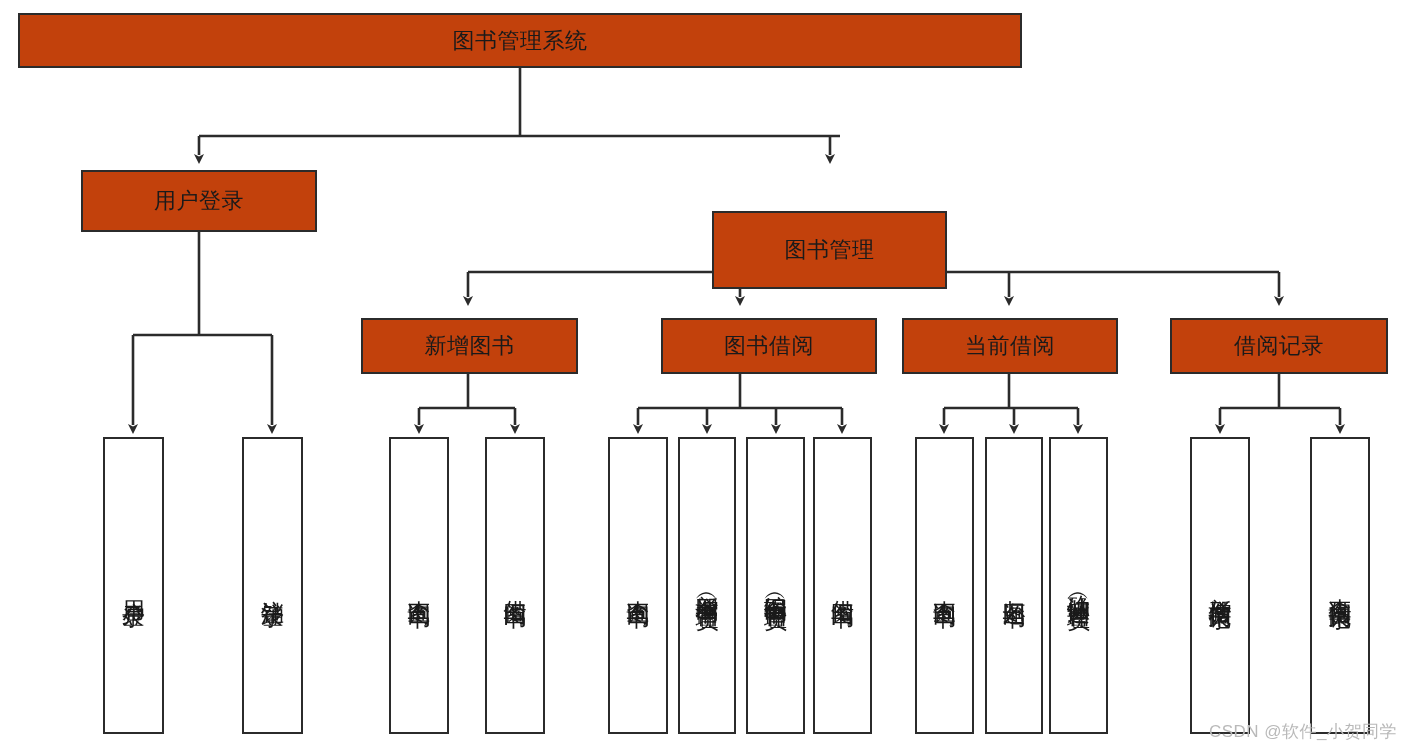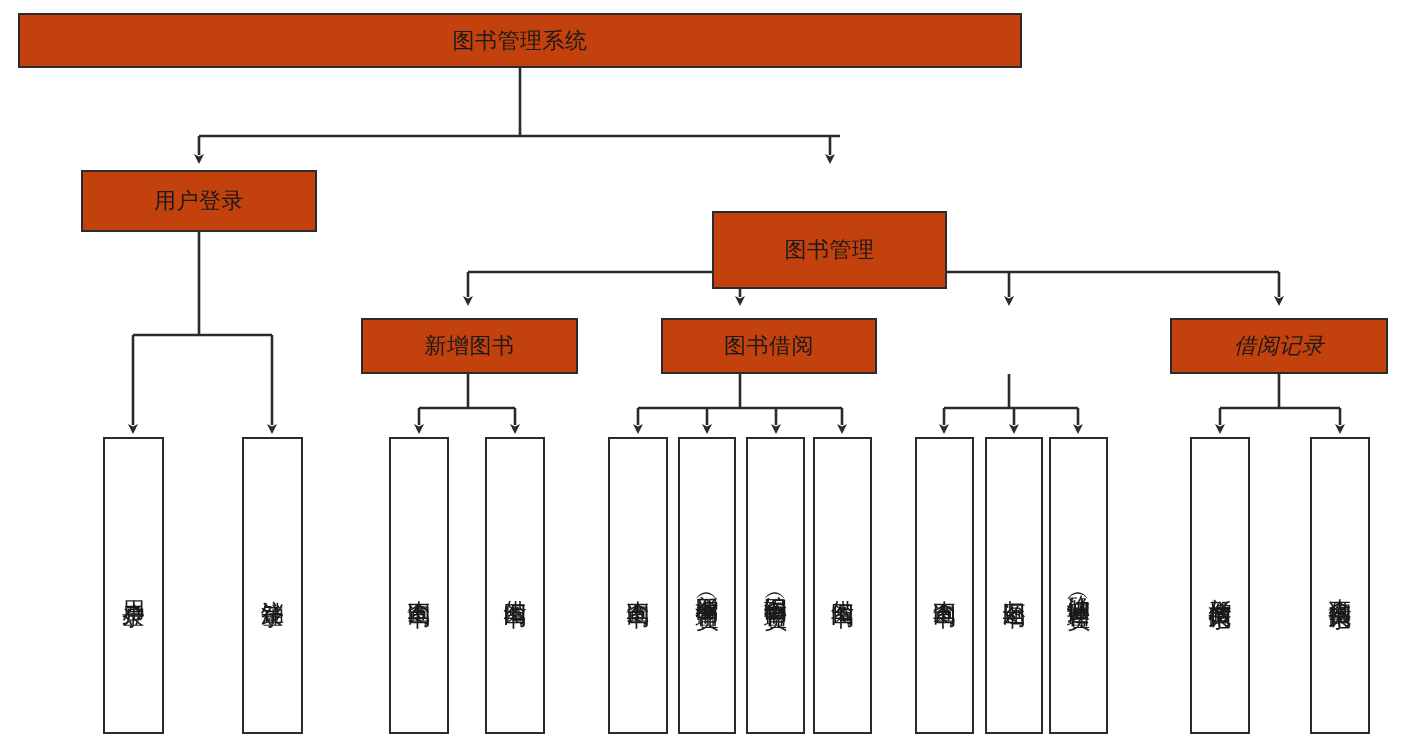--- a/index.html
+++ b/index.html
@@ -138,21 +138,24 @@
   <div class="node-box" style="left:712px; top:170px; width:235px; height:78px;margin-top:41px;">
     <span class="node-label">图书管理</span>
   </div>
 
   <div class="node-box" style="left:361px; top:318px; width:217px; height:56px;">
     <span class="node-label">新增图书</span>
   </div>
   <div class="node-box" style="left:661px; top:318px; width:216px; height:56px;">
     <span class="node-label">图书借阅</span>
   </div>
-  <div class="node-box" style="left:1170px; top:318px; width:218px; height:56px;font-style:italic;">
+  <div class="node-box" style="left:902px; top:318px; width:216px; height:56px;">
+    <span class="node-label">当前借阅</span>
+  </div>
+  <div class="node-box" style="left:1170px; top:318px; width:218px; height:56px;">
     <span class="node-label">借阅记录</span>
   </div>
 
   <div class="leaf-box" style="left:103px; top:437px; width:61px; height:297px;">
     <span class="leaf-label">用户登录</span>
   </div>
   <div class="leaf-box" style="left:242px; top:437px; width:61px; height:297px;">
     <span class="leaf-label">注销登录</span>
   </div>
 
@@ -186,14 +189,15 @@
     <span class="leaf-label">确认归还（管理员）</span>
   </div>
 
   <div class="leaf-box" style="left:1190px; top:437px; width:60px; height:297px;">
     <span class="leaf-label">新增借阅记录</span>
   </div>
   <div class="leaf-box" style="left:1310px; top:437px; width:60px; height:297px;">
     <span class="leaf-label">查询借阅记录</span>
   </div>
 
+  <div class="watermark">CSDN @软件_小贺同学</div>
 
 </div>
 
 </body></html>

